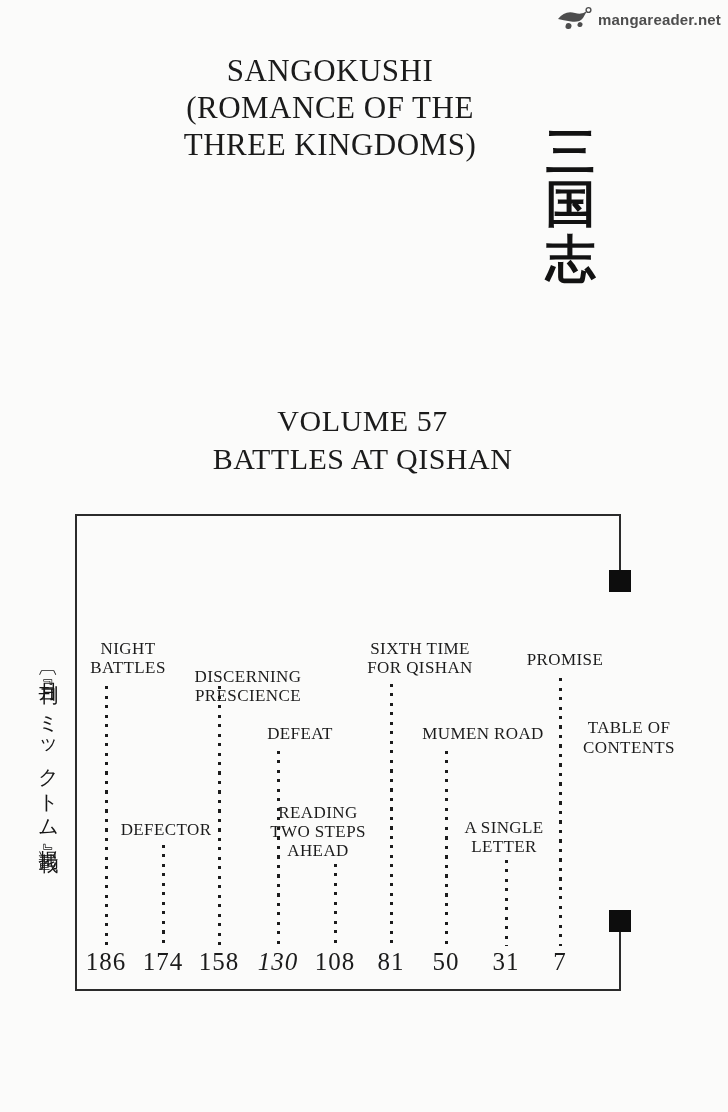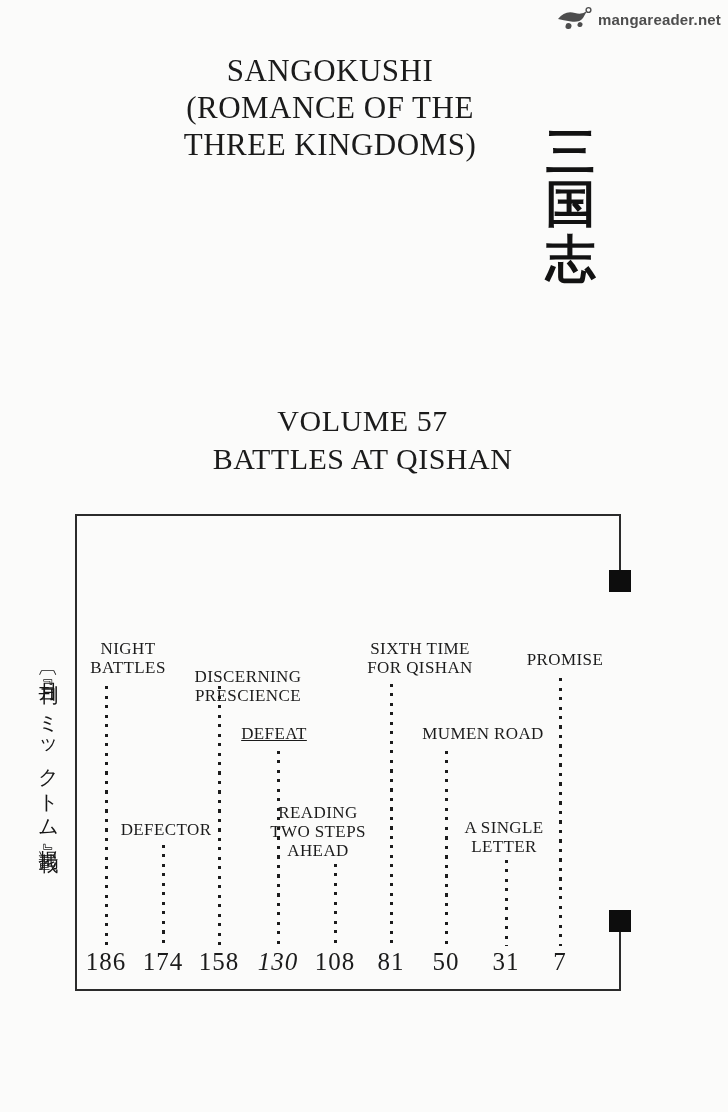--- a/index.html
+++ b/index.html
@@ -96,40 +96,44 @@
   <div class="pub-note">〔月刊『コミックトム』掲載〕</div>
 
   <div class="frame" style="left:75px;top:514px;width:546px;height:2px;"></div>
   <div class="frame" style="left:75px;top:514px;width:2px;height:477px;"></div>
   <div class="frame" style="left:75px;top:989px;width:546px;height:2px;"></div>
   <div class="frame" style="left:619px;top:514px;width:2px;height:58px;"></div>
   <div class="frame" style="left:619px;top:931px;width:2px;height:60px;"></div>
   <div class="corner-square" style="left:609px;top:570px;"></div>
   <div class="corner-square" style="left:609px;top:910px;"></div>
 
+  <div class="toc-heading">
+    <div>TABLE OF</div>
+    <div>CONTENTS</div>
+  </div>
 
   <div>
       <div class="chapter-label" style="left: 128px; top: 639px;">
         <div>NIGHT</div>
         <div>BATTLES</div>
       </div>
       <div class="leader-dots" style="left: 104.5px; top: 686px; height: 260px;"></div>
       <div class="page-number" style="left: 106px; top: 948px;">186</div>
       <div class="chapter-label" style="left: 166px; top: 820px;">
         <div>DEFECTOR</div>
       </div>
       <div class="leader-dots" style="left: 161.5px; top: 845px; height: 101px;"></div>
       <div class="page-number" style="left: 163px; top: 948px;">174</div>
       <div class="chapter-label" style="left: 248px; top: 639px; margin-top: 28px;">
         <div>DISCERNING</div>
         <div>PRESCIENCE</div>
       </div>
       <div class="leader-dots" style="left: 217.5px; top: 686px; height: 260px;"></div>
       <div class="page-number" style="left: 219px; top: 948px;">158</div>
-      <div class="chapter-label" style="left: 274px; top: 724px; text-decoration: underline;">
+      <div class="chapter-label" style="left: 300px; top: 724px;">
         <div>DEFEAT</div>
       </div>
       <div class="leader-dots" style="left: 276.5px; top: 751px; height: 195px;"></div>
       <div class="page-number" style="left: 278px; top: 948px; font-style: italic;">130</div>
       <div class="chapter-label" style="left: 318px; top: 803px;">
         <div>READING</div>
         <div>TWO STEPS</div>
         <div>AHEAD</div>
       </div>
       <div class="leader-dots" style="left: 333.5px; top: 864px; height: 82px;"></div>

